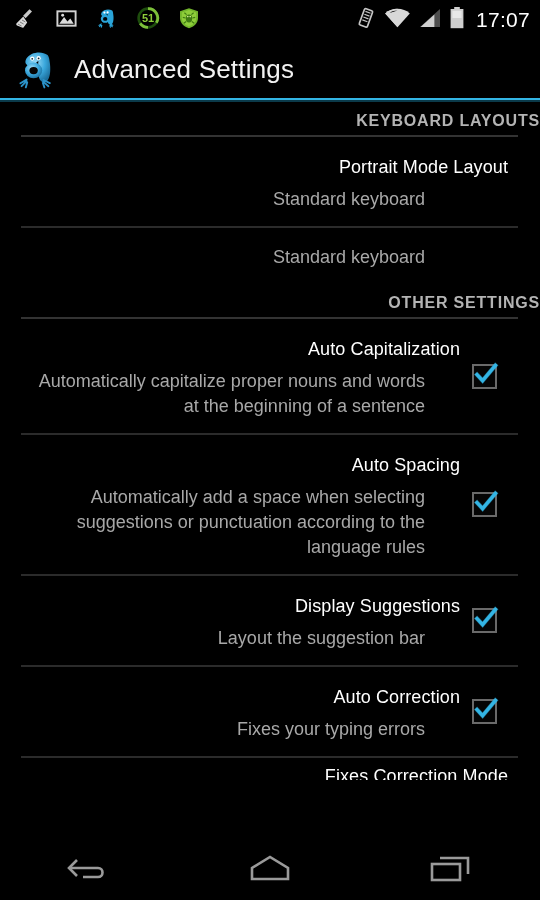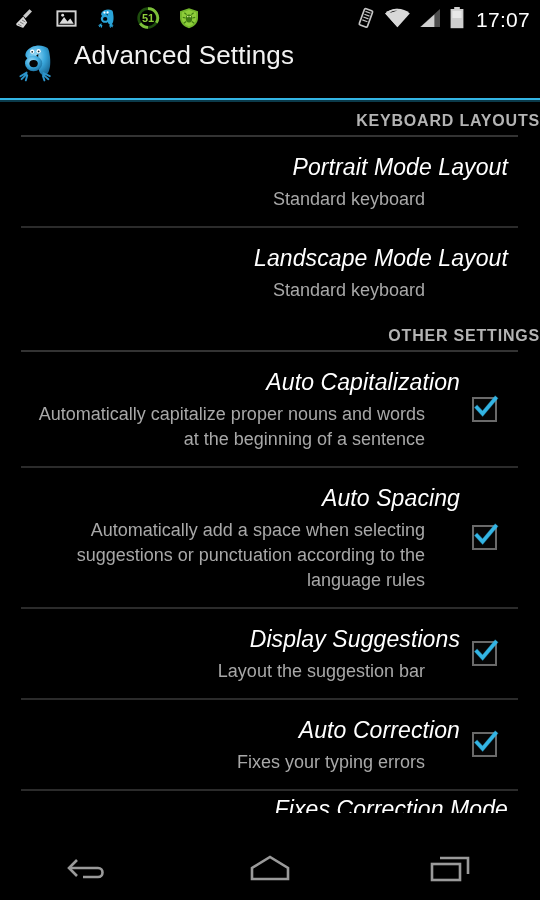--- a/index.html
+++ b/index.html
@@ -58,21 +58,21 @@
   }
 
   
   #action-bar {
     position: absolute;
     top: 40px; left: 0;
     width: 524px;
     height: 58px;
     background: #000000;
     display: flex;
-    align-items: flex-start;
+    align-items: center;
     padding-left: 16px;
   }
   #app-icon { width: 44px; height: 44px; display: block; flex: none; }
   #action-title {
     color: #f2f2f2;
     font-size: 26px;
     margin-left: 14px;
     font-weight: normal;
     letter-spacing: 0.2px;
   }
@@ -121,25 +121,24 @@
   .pref {
     position: relative;
     display: flex;
     align-items: center;
     padding: 13px 22px 14px 33px;
     min-height: 56px;
   }
   .pref-text { flex: 1; padding-right: 10px; }
   .pref-title {
     color: #ffffff;
-    font-size: 23px;
+    font-size: 18px;
     line-height: 34px;
     font-weight: normal;
     letter-spacing: 0.1px;
-    font-style: italic;
   }
   .pref-summary {
     color: #a8a8a8;
     font-size: 18px;
     line-height: 25px;
     margin-top: 3px;
     max-width: 392px;
   }
 
   
@@ -318,21 +317,20 @@
     <div class="pref">
       <div class="pref-text">
         <div class="pref-title">Portrait Mode Layout</div>
         <div class="pref-summary">Standard keyboard</div>
       </div>
     </div>
     <div class="divider thin"></div>
 
     <div class="pref">
       <div class="pref-text">
-        <div class="pref-title">Landscape Mode Layout</div>
         <div class="pref-summary">Standard keyboard</div>
       </div>
     </div>
 
     <div class="section-header">OTHER SETTINGS</div>
     <div class="divider"></div>
 
     <div class="pref">
       <div class="pref-text">
         <div class="pref-title">Auto Capitalization</div>

